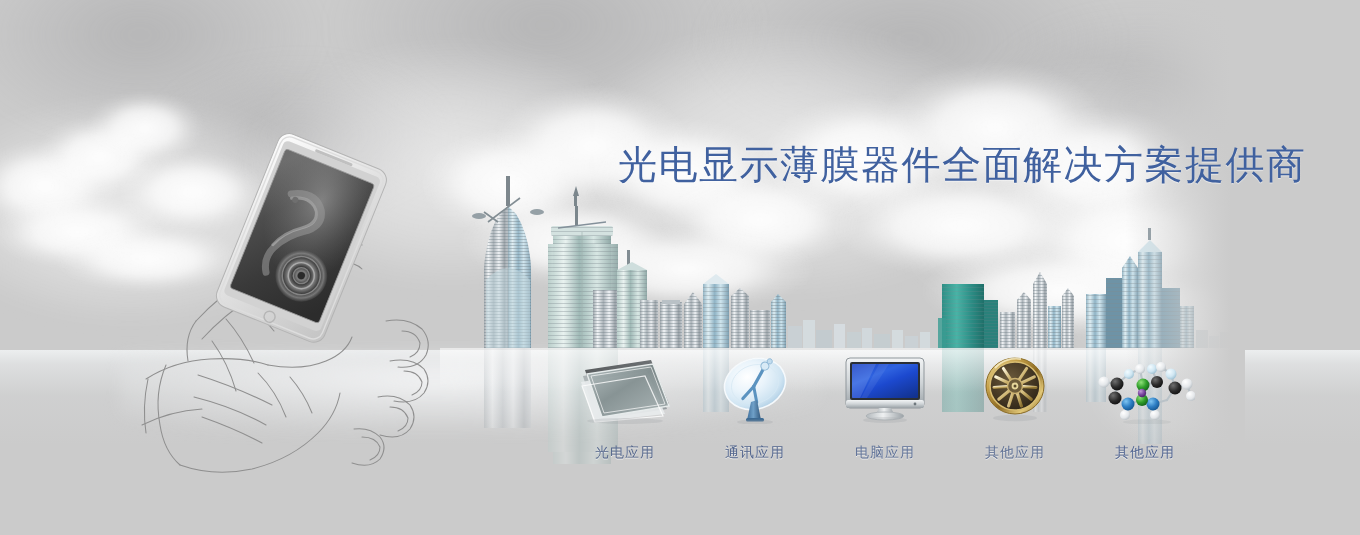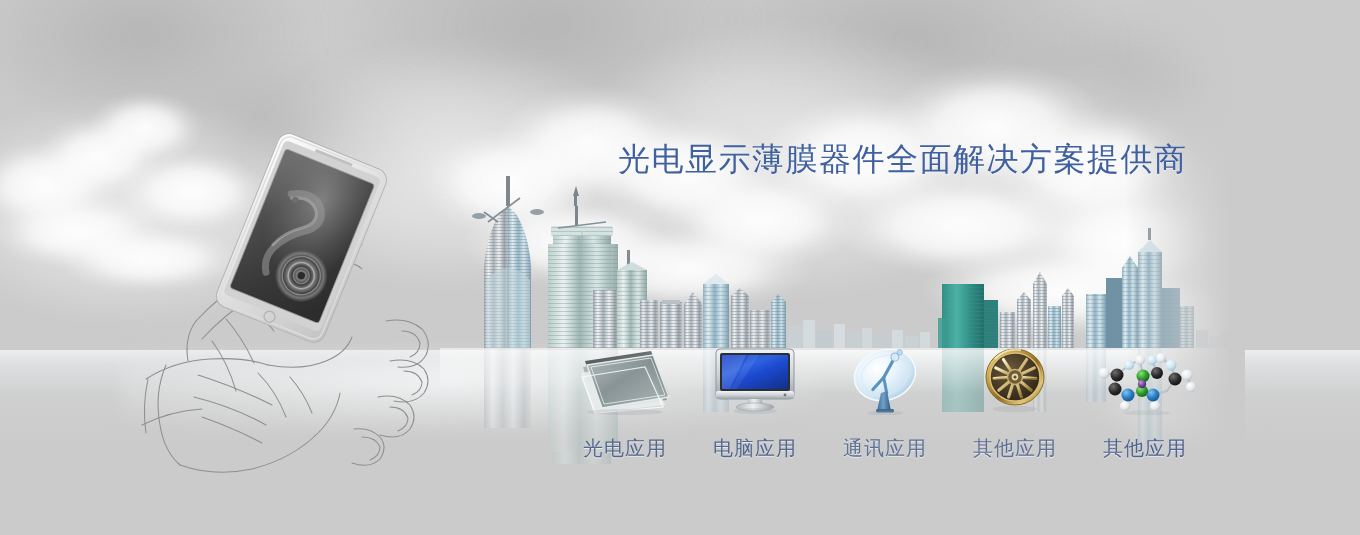--- a/index.html
+++ b/index.html
@@ -86,21 +86,21 @@
     left: 140px; top: 125px;
     width: 330px; height: 360px;
     z-index: 18;
   }
 
   
   .headline {
     position: absolute;
     left: 618px; top: 138px;
     z-index: 40;
-    font-size: 32px;
+    font-size: 39px;
     letter-spacing: 1.5px;
     font-weight: 500;
     color: #40619f;
     white-space: nowrap;
     text-shadow: 0 1px 1px rgba(255,255,255,0.55);
   }
 
   
   .apps {
     position: absolute;
@@ -120,21 +120,21 @@
     justify-content: flex-end;
     cursor: pointer;
   }
   .app-icon {
     position: relative;
     width: 100px; height: 72px;
     display: flex; align-items: flex-end; justify-content: center;
   }
   .app-label {
     margin-top: 20px;
-    font-size: 20px;
+    font-size: 14px;
     letter-spacing: 1px;
     color: #5d6d8e;
     text-shadow: 0 1px 0 rgba(255,255,255,0.6);
     white-space: nowrap;
   }
   .app:nth-child(1) .app-label { color: #55678c; }
   .app:nth-child(2) .app-label { color: #53668e; }
   .app:nth-child(3) .app-label { color: #5e7197; }
   .app:nth-child(4) .app-label { color: #5d6f93; }
   .app:nth-child(5) .app-label { color: #4f6390; text-align: center; }
@@ -507,20 +507,55 @@
           <ellipse cx="50" cy="69" rx="38" ry="3" fill="#9aa0a3" opacity="0.25"></ellipse>
         </svg>
       </div>
       <div class="app-label">光电应用</div>
     </div>
 
     <div class="app">
       <div class="app-icon">
         <svg viewBox="0 0 100 72" width="100" height="72">
           <defs>
+            <radialGradient id="gDish" cx="0.42" cy="0.32" r="0.78">
+              <stop offset="0%" stop-color="#ffffff"></stop>
+              <stop offset="38%" stop-color="#eaf4fb"></stop>
+              <stop offset="72%" stop-color="#cfe4f2"></stop>
+              <stop offset="100%" stop-color="#9fc3de"></stop>
+            </radialGradient>
+            <linearGradient id="gMast" x1="0" y1="0" x2="1" y2="0">
+              <stop offset="0%" stop-color="#3f6e9a"></stop>
+                <stop offset="45%" stop-color="#6fa0c8"></stop>
+                <stop offset="100%" stop-color="#32587d"></stop>
+            </linearGradient>
+          </defs>
+          <g transform="translate(50,32) rotate(-18)">
+            <ellipse rx="31" ry="25" fill="url(#gDish)" stroke="#bcd6e8" stroke-width="1"></ellipse>
+            <ellipse rx="31" ry="25" fill="none" stroke="#ffffff" stroke-width="1.6" opacity="0.85"></ellipse>
+            <ellipse rx="24" ry="19" fill="none" stroke="#d6e8f4" stroke-width="0.9" opacity="0.8"></ellipse>
+
+            <path d="M-2 2 L14 -13" stroke="#5b93c0" stroke-width="3.2" stroke-linecap="round"></path>
+            <path d="M-2 2 L-16 10" stroke="#5b93c0" stroke-width="3.2" stroke-linecap="round"></path>
+            <path d="M-2 2 L-4 18" stroke="#5b93c0" stroke-width="3" stroke-linecap="round"></path>
+            <circle cx="15" cy="-14" r="4" fill="#d8eaf6" stroke="#8fb8d6" stroke-width="1"></circle>
+            <circle cx="21" cy="-17" r="2.6" fill="#c2dcee" stroke="#8fb8d6" stroke-width="0.8"></circle>
+          </g>
+          <path d="M46 50 L42 68 L56 68 L52 48 Z" fill="url(#gMast)"></path>
+          <rect x="41" y="66" width="18" height="3.5" rx="1.6" fill="#3c6a93"></rect>
+          <ellipse cx="50" cy="70" rx="18" ry="2.6" fill="#9aa0a3" opacity="0.25"></ellipse>
+        </svg>
+      </div>
+      <div class="app-label">通讯应用</div>
+    </div>
+
+    <div class="app">
+      <div class="app-icon">
+        <svg viewBox="0 0 100 72" width="100" height="72">
+          <defs>
             <linearGradient id="gBezel" x1="0" y1="0" x2="0" y2="1">
               <stop offset="0%" stop-color="#f2f4f5"></stop>
                 <stop offset="50%" stop-color="#cfd4d7"></stop>
                 <stop offset="100%" stop-color="#9aa1a6"></stop>
             </linearGradient>
             <linearGradient id="gScreenBlue" x1="0.1" y1="0" x2="0.9" y2="1">
               <stop offset="0%" stop-color="#1d46c8"></stop>
               <stop offset="32%" stop-color="#2f63e0"></stop>
               <stop offset="55%" stop-color="#1c49cf"></stop>
               <stop offset="100%" stop-color="#12328f"></stop>
@@ -537,55 +572,20 @@
           <path d="M17 12 L41 12 L25 46 L17 46 Z" fill="#ffffff" opacity="0.13"></path>
           <path d="M44 12 L54 12 L32 46 L26 46 Z" fill="#ffffff" opacity="0.07"></path>
           <rect x="11" y="48" width="78" height="8" rx="2" fill="url(#gBezel)"></rect>
           <circle cx="80" cy="52" r="1.4" fill="#6f787e"></circle>
           <path d="M44 56 L56 56 L59 62 L41 62 Z" fill="url(#gStand)"></path>
           <ellipse cx="50" cy="64" rx="19" ry="4" fill="url(#gStand)" stroke="#a9b0b4" stroke-width="0.8"></ellipse>
           <ellipse cx="50" cy="68" rx="22" ry="3" fill="#9aa0a3" opacity="0.25"></ellipse>
         </svg>
       </div>
       <div class="app-label">电脑应用</div>
-    </div>
-
-    <div class="app">
-      <div class="app-icon">
-        <svg viewBox="0 0 100 72" width="100" height="72">
-          <defs>
-            <radialGradient id="gDish" cx="0.42" cy="0.32" r="0.78">
-              <stop offset="0%" stop-color="#ffffff"></stop>
-              <stop offset="38%" stop-color="#eaf4fb"></stop>
-              <stop offset="72%" stop-color="#cfe4f2"></stop>
-              <stop offset="100%" stop-color="#9fc3de"></stop>
-            </radialGradient>
-            <linearGradient id="gMast" x1="0" y1="0" x2="1" y2="0">
-              <stop offset="0%" stop-color="#3f6e9a"></stop>
-                <stop offset="45%" stop-color="#6fa0c8"></stop>
-                <stop offset="100%" stop-color="#32587d"></stop>
-            </linearGradient>
-          </defs>
-          <g transform="translate(50,32) rotate(-18)">
-            <ellipse rx="31" ry="25" fill="url(#gDish)" stroke="#bcd6e8" stroke-width="1"></ellipse>
-            <ellipse rx="31" ry="25" fill="none" stroke="#ffffff" stroke-width="1.6" opacity="0.85"></ellipse>
-            <ellipse rx="24" ry="19" fill="none" stroke="#d6e8f4" stroke-width="0.9" opacity="0.8"></ellipse>
-
-            <path d="M-2 2 L14 -13" stroke="#5b93c0" stroke-width="3.2" stroke-linecap="round"></path>
-            <path d="M-2 2 L-16 10" stroke="#5b93c0" stroke-width="3.2" stroke-linecap="round"></path>
-            <path d="M-2 2 L-4 18" stroke="#5b93c0" stroke-width="3" stroke-linecap="round"></path>
-            <circle cx="15" cy="-14" r="4" fill="#d8eaf6" stroke="#8fb8d6" stroke-width="1"></circle>
-            <circle cx="21" cy="-17" r="2.6" fill="#c2dcee" stroke="#8fb8d6" stroke-width="0.8"></circle>
-          </g>
-          <path d="M46 50 L42 68 L56 68 L52 48 Z" fill="url(#gMast)"></path>
-          <rect x="41" y="66" width="18" height="3.5" rx="1.6" fill="#3c6a93"></rect>
-          <ellipse cx="50" cy="70" rx="18" ry="2.6" fill="#9aa0a3" opacity="0.25"></ellipse>
-        </svg>
-      </div>
-      <div class="app-label">通讯应用</div>
     </div>
 
     <div class="app">
       <div class="app-icon">
         <svg viewBox="0 0 100 72" width="100" height="72">
           <defs>
             <linearGradient id="gGold" x1="0" y1="0" x2="1" y2="1">
               <stop offset="0%" stop-color="#f2e3a8"></stop>
               <stop offset="28%" stop-color="#c7a24a"></stop>
               <stop offset="55%" stop-color="#8d6a22"></stop>

